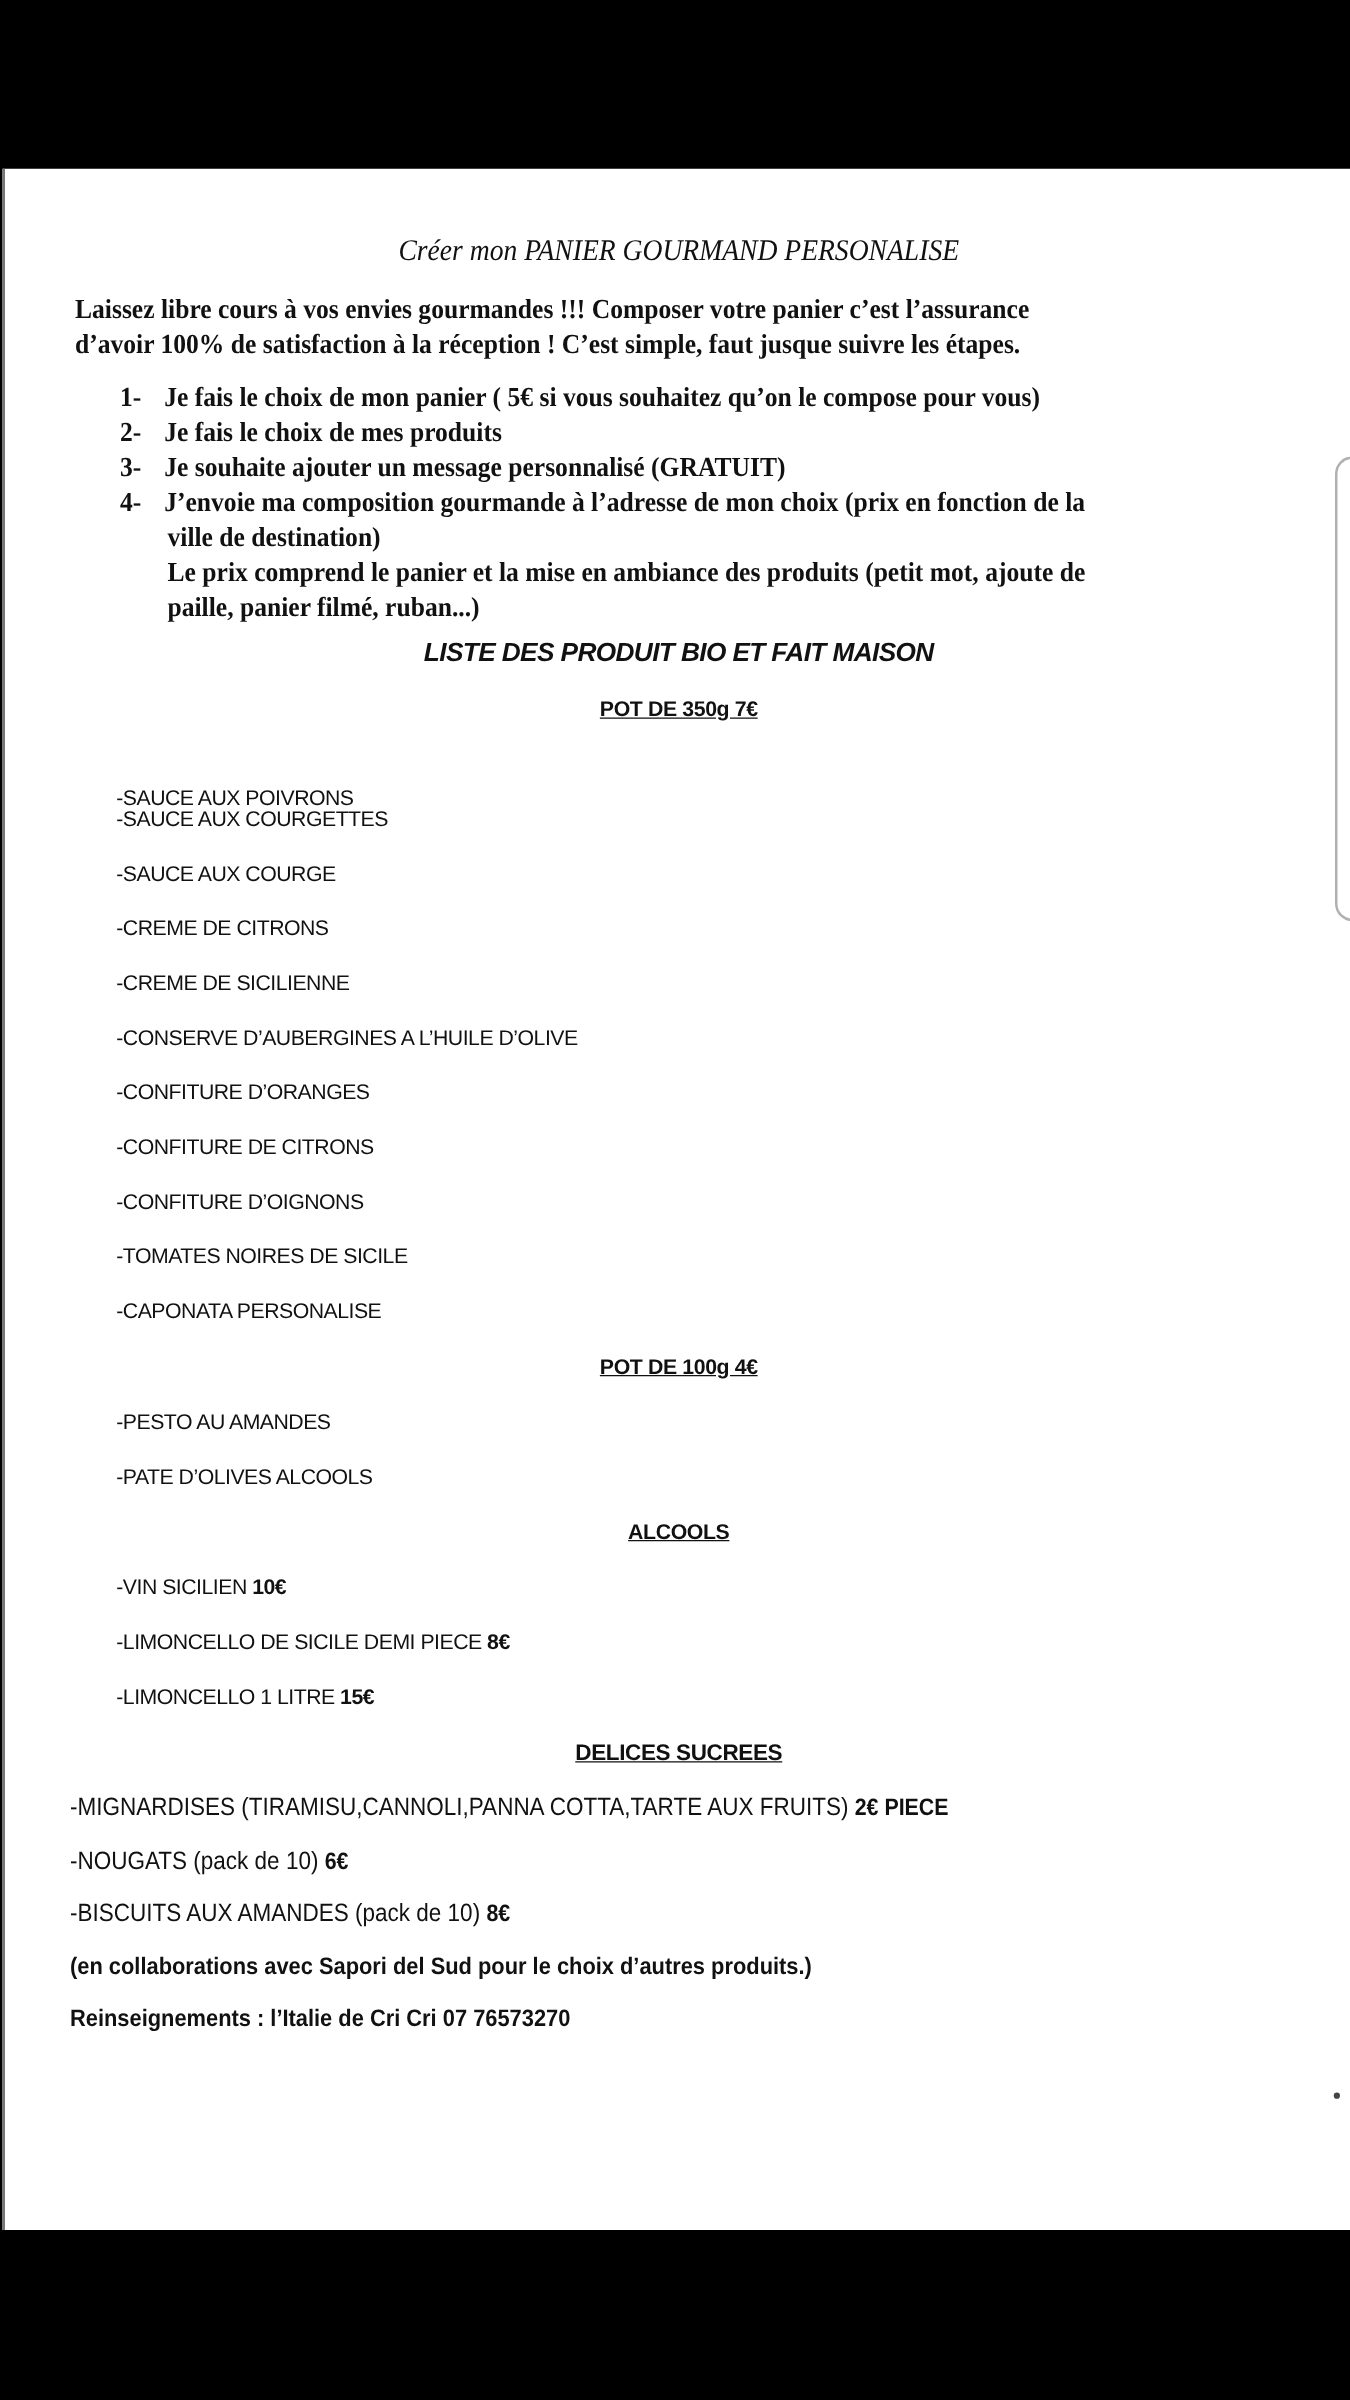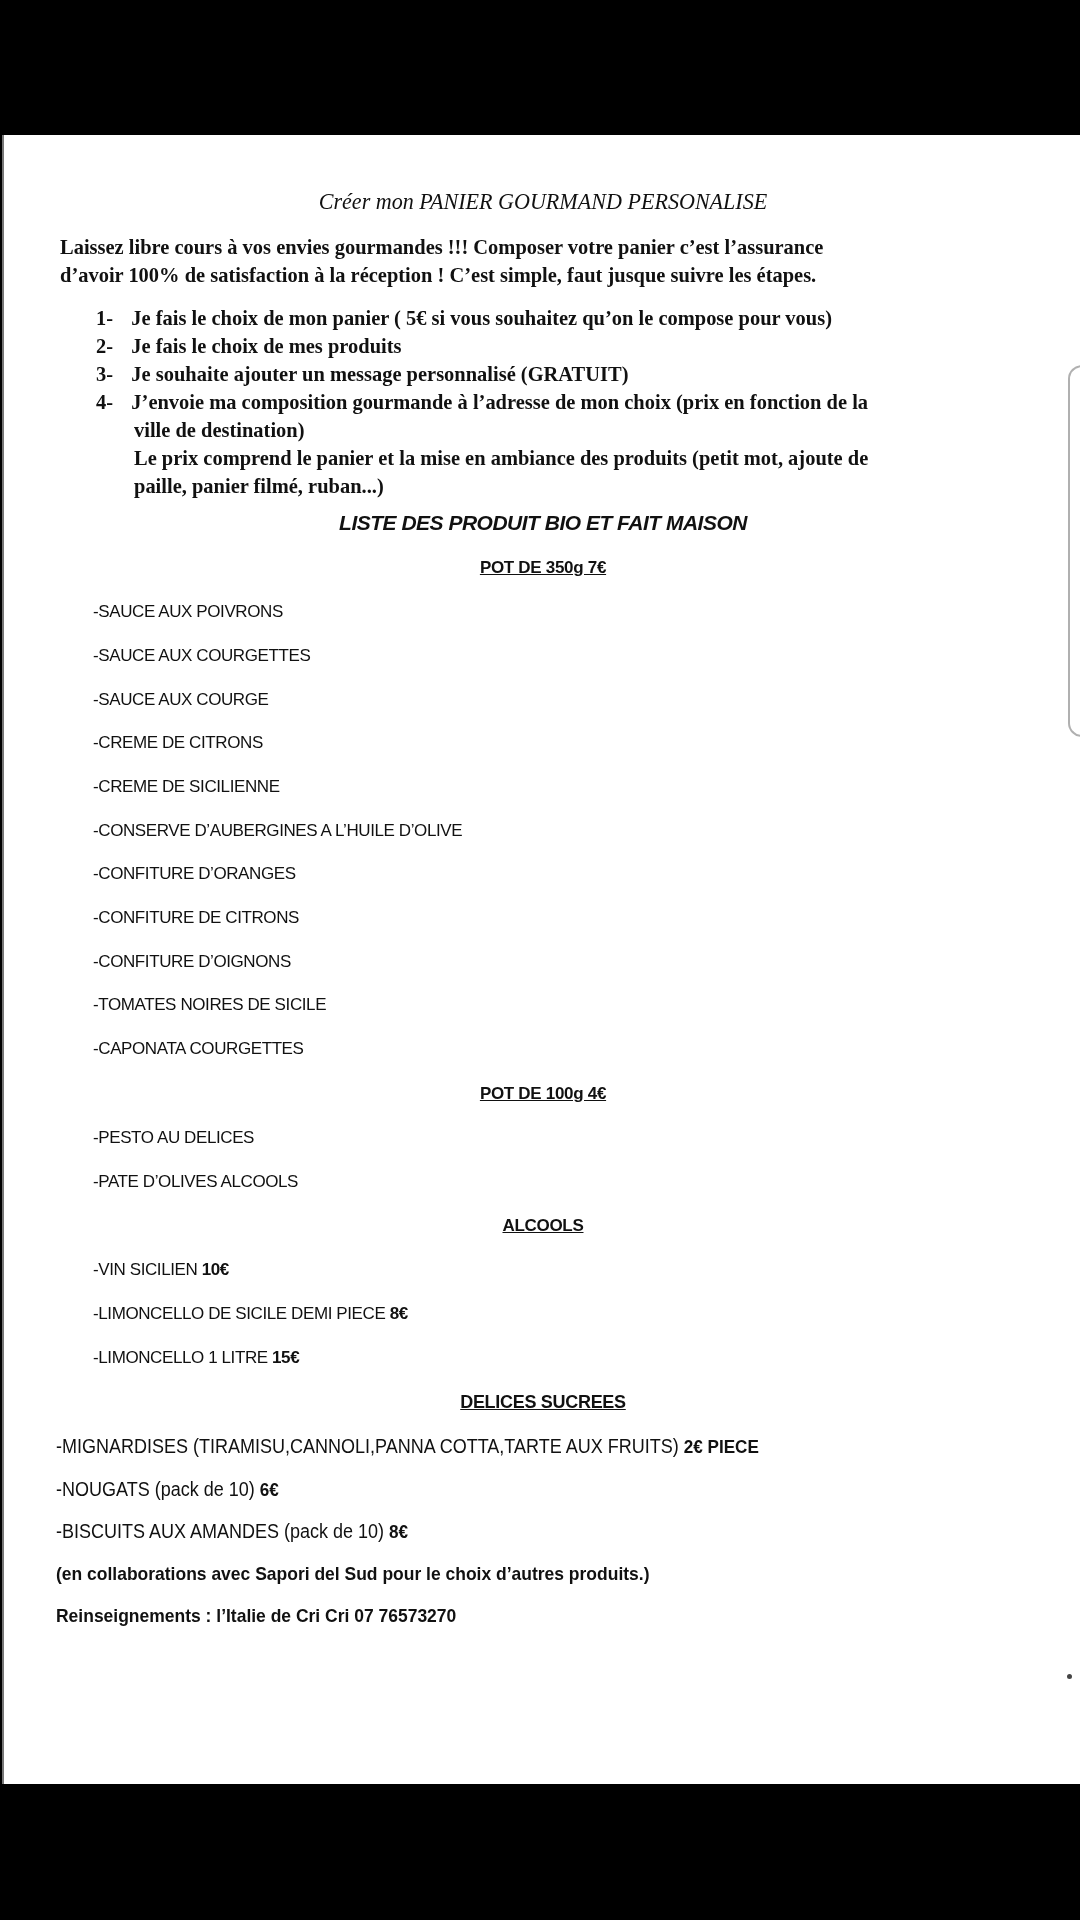--- a/index.html
+++ b/index.html
@@ -69,34 +69,34 @@
   <div class="abs serif step" style="top:254px">
     <span class="num">4-</span><span>J’envoie ma composition gourmande à l’adresse de mon choix (prix en fonction de la</span>
   </div>
   <div class="abs serif step-cont" style="top:282px">ville de destination)</div>
   <div class="abs serif step-cont" style="top:310px">Le prix comprend le panier et la mise en ambiance des produits (petit mot, ajoute de</div>
   <div class="abs serif step-cont" style="top:338px">paille, panier filmé, ruban...)</div>
 
   <div class="abs sans list-title">LISTE DES PRODUIT BIO ET FAIT MAISON</div>
 
   <div class="abs sans section-head" style="top:423px">POT DE 350g   7€</div>
-  <div class="abs sans item" style="top:467px">-SAUCE AUX POIVRONS</div>
+  <div class="abs sans item" style="top:494px">-SAUCE AUX POIVRONS</div>
   <div class="abs sans item" style="top:511px">-SAUCE AUX COURGETTES</div>
   <div class="abs sans item" style="top:555px">-SAUCE AUX COURGE</div>
   <div class="abs sans item" style="top:598px">-CREME DE CITRONS</div>
   <div class="abs sans item" style="top:642px">-CREME DE SICILIENNE</div>
   <div class="abs sans item" style="top:686px">-CONSERVE D’AUBERGINES A L’HUILE D’OLIVE</div>
   <div class="abs sans item" style="top:729px">-CONFITURE D’ORANGES</div>
   <div class="abs sans item" style="top:773px">-CONFITURE DE CITRONS</div>
   <div class="abs sans item" style="top:817px">-CONFITURE D’OIGNONS</div>
   <div class="abs sans item" style="top:860px">-TOMATES NOIRES DE SICILE</div>
-  <div class="abs sans item" style="top:904px">-CAPONATA COURGETTES</div>
+  <div class="abs sans item" style="top:904px">-CAPONATA PERSONALISE</div>
 
   <div class="abs sans section-head" style="top:949px">POT DE 100g   4€</div>
-  <div class="abs sans item" style="top:993px">-PESTO AU DELICES</div>
+  <div class="abs sans item" style="top:993px">-PESTO AU AMANDES</div>
   <div class="abs sans item" style="top:1037px">-PATE D’OLIVES ALCOOLS</div>
 
   <div class="abs sans section-head" style="top:1081px">ALCOOLS</div>
   <div class="abs sans item" style="top:1125px">
     <span>-VIN SICILIEN </span><b>10€</b>
   </div>
   <div class="abs sans item" style="top:1169px">
     <span>-LIMONCELLO DE SICILE DEMI PIECE  </span><b>8€</b>
   </div>
   <div class="abs sans item" style="top:1213px">

